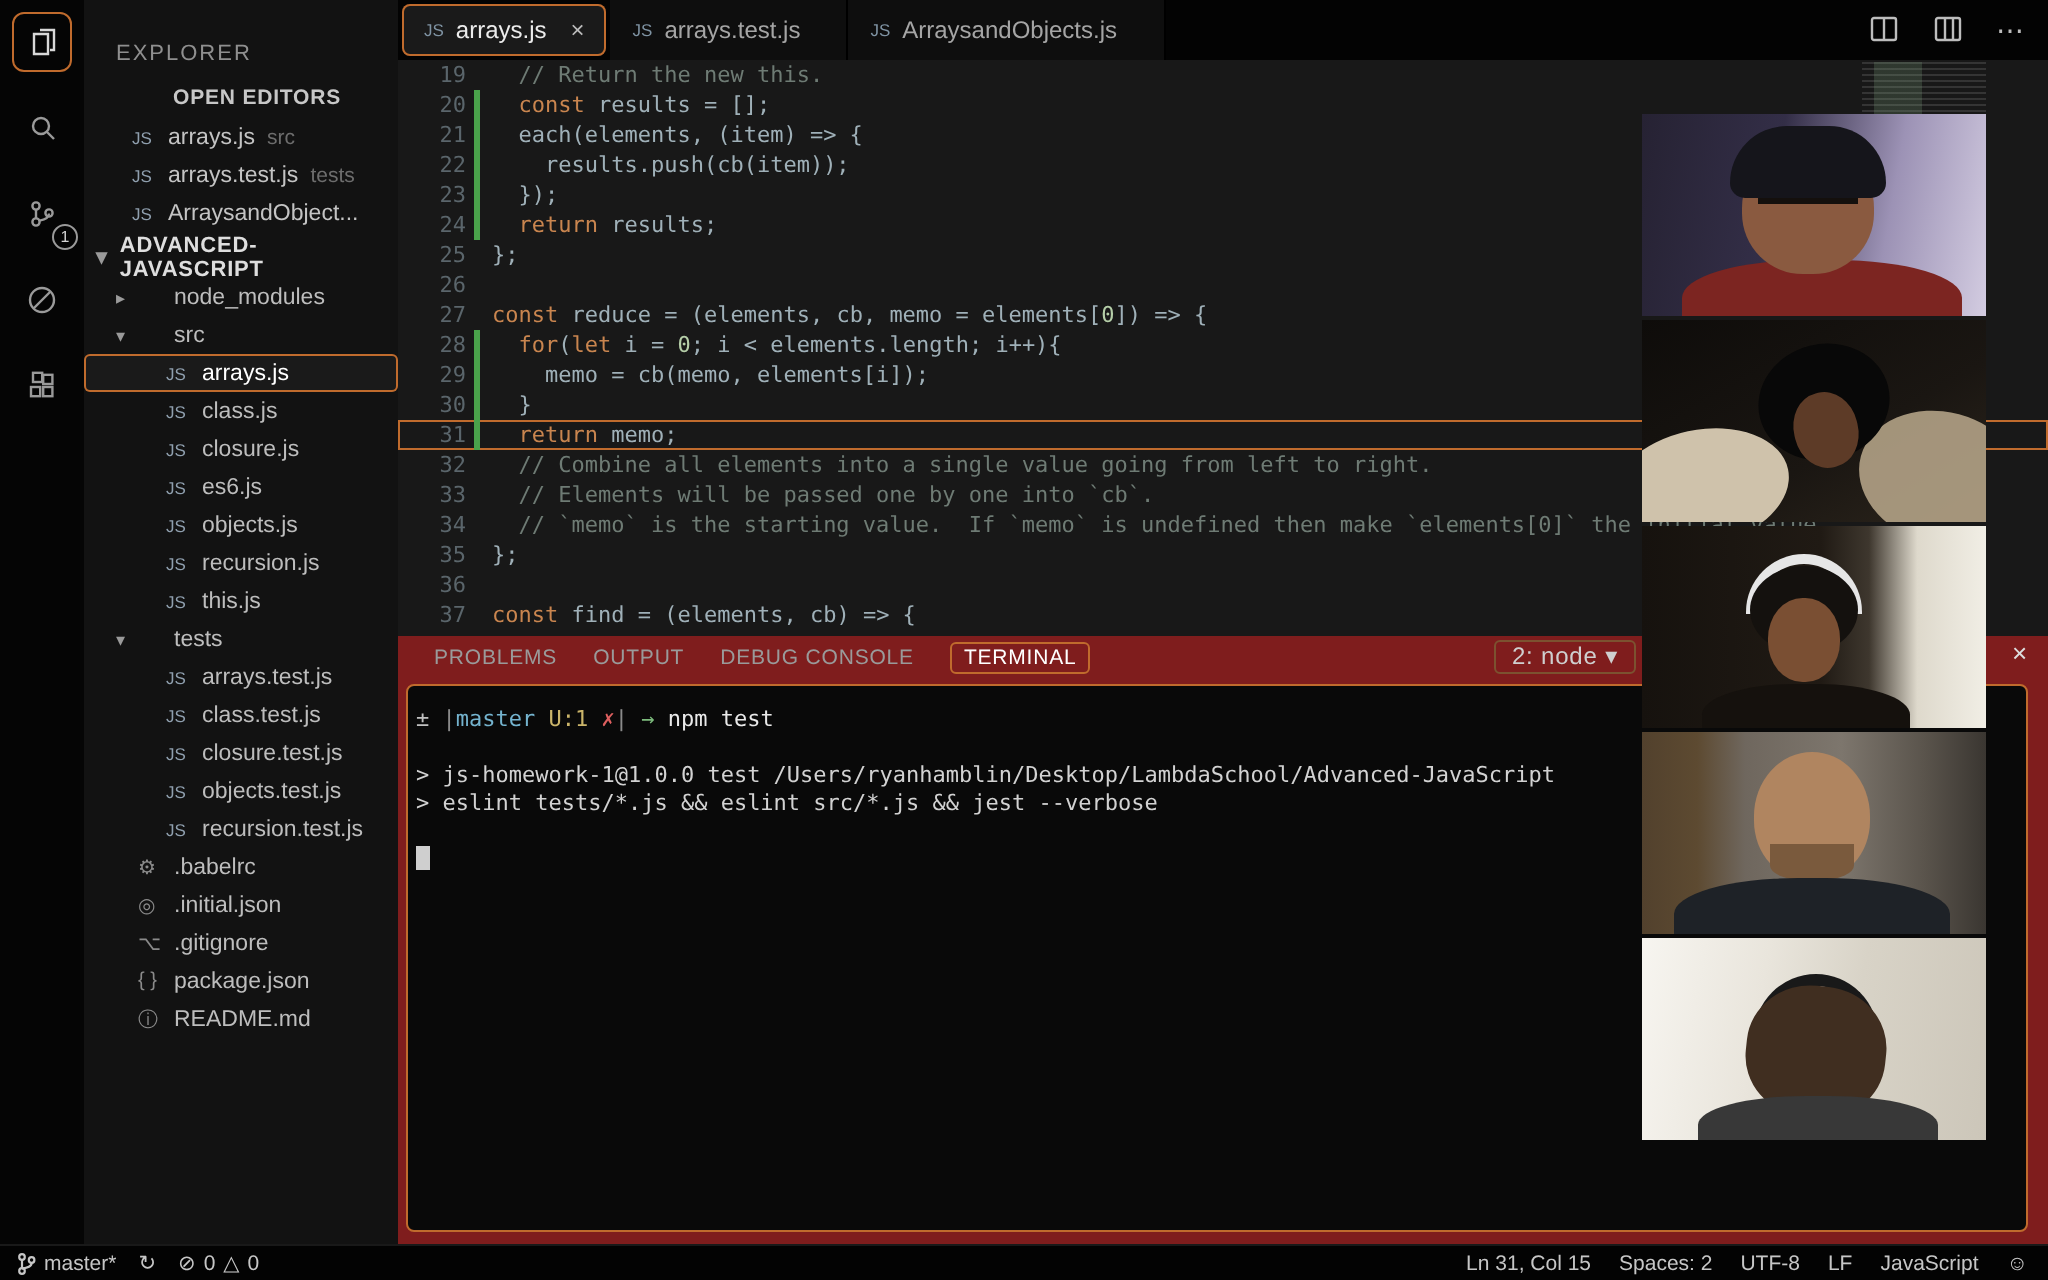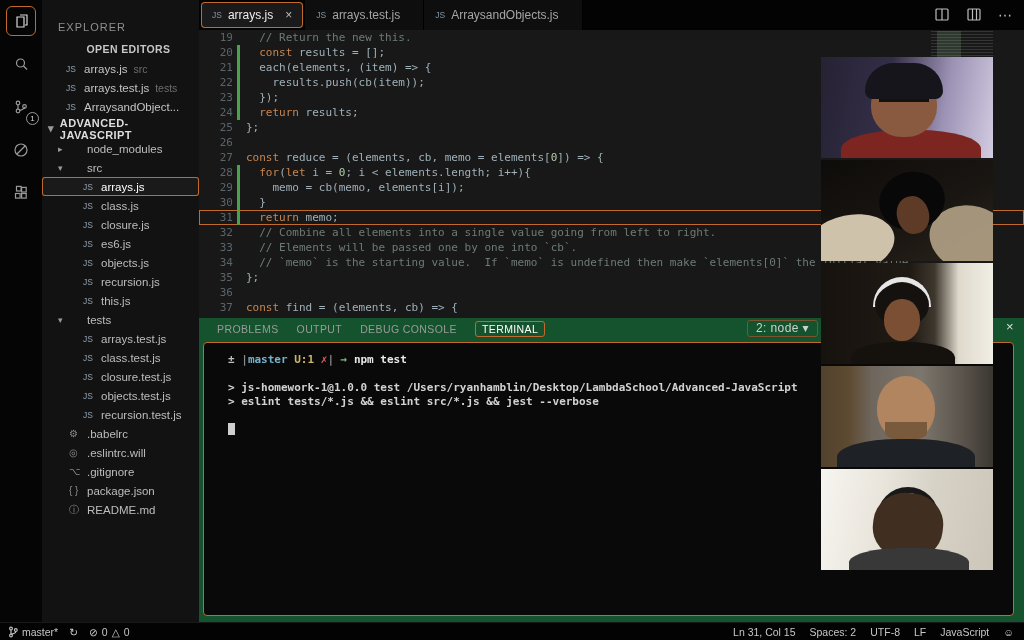--- a/index.html
+++ b/index.html
@@ -60,32 +60,32 @@
   .code { color:#9fb0b8; }
   .tok-kw { color:#c9854f; }
   .tok-comment { color:#6e7b74; }
   .tok-num { color:#b5cea8; }
   .line.hl { box-shadow:inset 0 0 0 1px var(--accent); }
   .minimap { position:absolute; top:31px; right:31px; width:62px; height:26px; z-index:2; cursor:pointer;
              background:linear-gradient(90deg,transparent 0 6px,rgba(130,170,130,.22) 6px 30px,transparent 30px),
              repeating-linear-gradient(180deg,rgba(200,200,200,.16) 0 1px,transparent 1px 3px); }
 
   
-  .panel { position:absolute; left:0; top:318px; width:100%; height:304px; background:#14532d; z-index:1; }
+  .panel { position:absolute; left:0; top:318px; width:100%; height:304px; background:#7f1d1d; z-index:1; }
   .panel-tabs { position:relative; height:22px; display:flex; align-items:center; padding-left:18px;
                 font-size:10.5px; letter-spacing:.4px; color:#9a9a9a; }
   .pt-list { display:flex; gap:18px; align-items:center; }
   .panel-tab { cursor:pointer; }
   .panel-tab.active { color:#fff; border:1px solid var(--accent); padding:1px 6px; border-radius:3px; }
   .panel-dd { position:absolute; right:206px; top:2px; border:1px solid #7c5230; padding:0 8px; height:17px;
               line-height:15px; font-size:12px; color:#cfcfcf; border-radius:3px; cursor:pointer; }
   .panel-close { position:absolute; right:10px; top:1px; font-size:13px; color:#ddd; cursor:pointer; }
   .terminal { position:absolute; left:4px; right:10px; top:24px; bottom:6px; border:1px solid var(--accent);
-              border-radius:4px; background:#090909; padding:10px 24px; overflow:hidden;
-              font-family:"DejaVu Sans Mono",monospace; font-size:11px; line-height:14px; color:#d6d6d6;font-weight:bold; }
+              border-radius:4px; background:#090909; padding:10px 4px; overflow:hidden;
+              font-family:"DejaVu Sans Mono",monospace; font-size:11px; line-height:14px; color:#d6d6d6; }
   .t-line { white-space:pre; min-height:14px; }
   .cursor { display:inline-block; width:7px; height:12px; background:#cfcfcf; vertical-align:-2px; }
 
   
   .statusbar { position:absolute; left:0; bottom:0; width:1024px; height:18px; background:#030303;
                display:flex; align-items:center; font-size:10.5px; color:#c6c6c6; z-index:6; border-top:1px solid #191919; }
   .sb-left { display:flex; gap:11px; padding-left:8px; align-items:center; }
   .sb-right { margin-left:auto; display:flex; gap:14px; padding-right:10px; align-items:center; }
   .sb-item { display:flex; gap:4px; align-items:center; cursor:pointer; }
   .sb-left svg { stroke:#c6c6c6; fill:none; stroke-width:1.1; }
@@ -284,21 +284,21 @@
 
         <div class="tree-row ind-0">
           <span class="arrow"></span>
           <span class="file-icon icon-gear">⚙</span>
           <span class="tree-label">.babelrc</span>
         </div>
 
         <div class="tree-row ind-0">
           <span class="arrow"></span>
           <span class="file-icon icon-circle">◎</span>
-          <span class="tree-label">.eslintrc.will</span>
+          <span class="tree-label">.initial.json</span>
         </div>
 
         <div class="tree-row ind-0">
           <span class="arrow"></span>
           <span class="file-icon icon-git">⌥</span>
           <span class="tree-label">.gitignore</span>
         </div>
 
         <div class="tree-row ind-0">
           <span class="arrow"></span>

